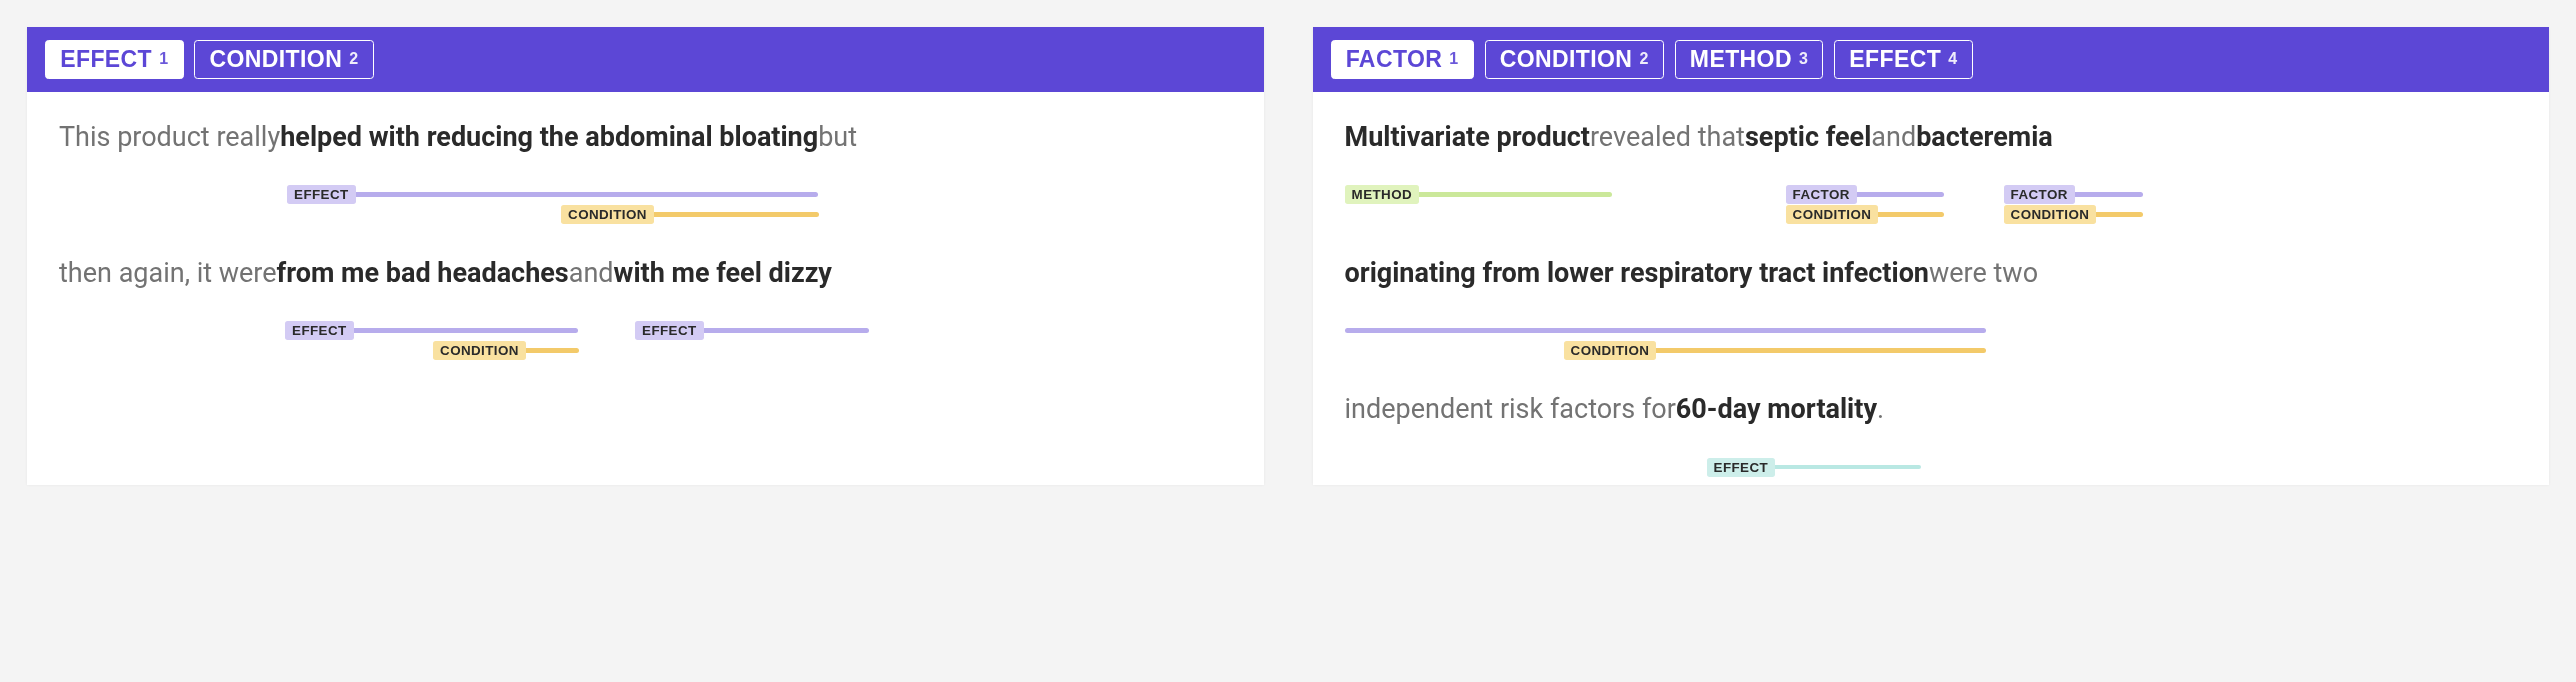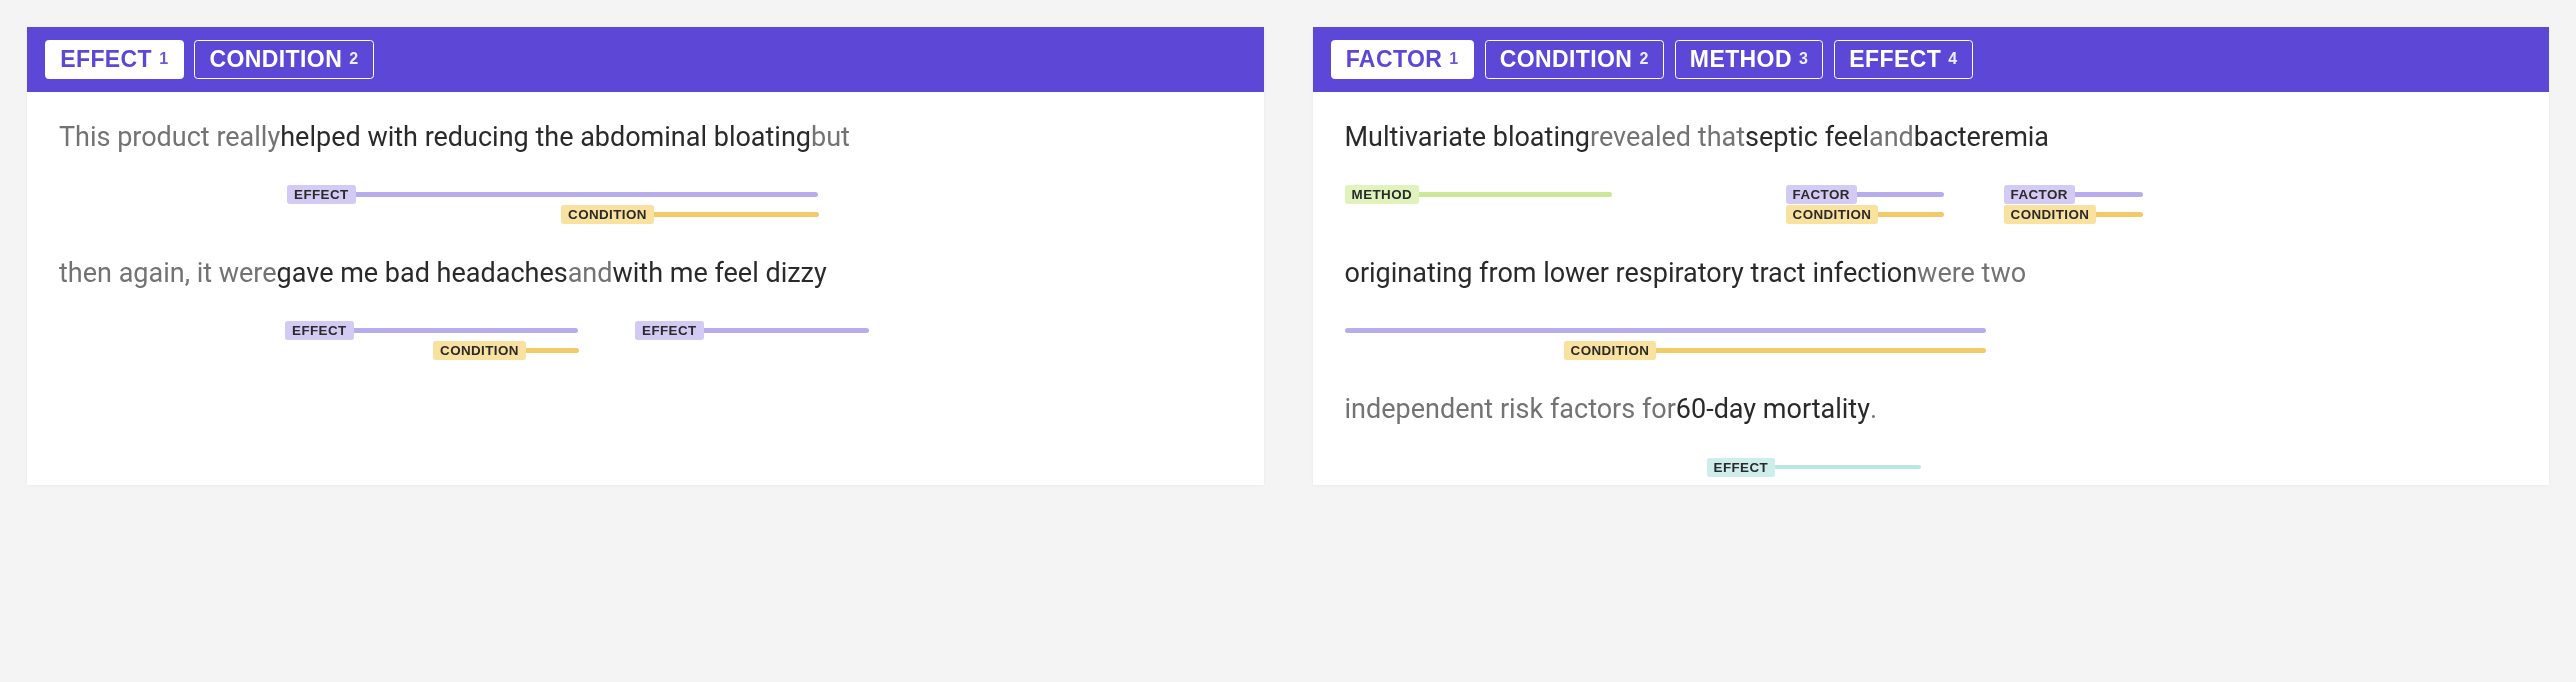--- a/index.html
+++ b/index.html
@@ -60,21 +60,21 @@
   }
   .line:last-child { margin-bottom: 0; }
   .tok {
     position: relative;
     display: inline-block;
     font-size: 27px;
     color: #737373;
     line-height: 1.35;
     vertical-align: top;
   }
-  .tok.b { font-weight: 400; color: #2a2a2a; }
+  .tok.b { font-weight: 700; color: #2a2a2a; }
   .uls {
     position: absolute;
     left: 0; right: 0;
   }
   .ul {
     position: absolute;
     height: 4.5px;
     border-radius: 2.7px;
   }
   .ul-effect    { background: #b7acec; }
@@ -115,21 +115,21 @@
           <span class="num">2</span>
         </div>
       </div>
       <div class="body">
         <div class="line"><span class="tok">This product really </span><span class="tok b">helped with reducing the abdominal bloating</span><span class="tok"> but</span><div class="uls">
             <div class="ul ul-effect" style="left: 228px; width: 531px; top: 37px;"></div>
             <div class="tag tag-effect" style="left: 228px; top: 30px;">EFFECT</div>
             <div class="ul ul-condition" style="left: 502px; width: 258px; top: 57px;"></div>
             <div class="tag tag-condition" style="left: 502px; top: 50px;">CONDITION</div>
           </div><div style="height: 48px;"></div></div>
-        <div class="line"><span class="tok">then again, it were </span><span class="tok b">gave me bad headaches</span><span class="tok"> and </span><span class="tok b">with me feel dizzy</span><div class="uls">
+        <div class="line"><span class="tok">then again, it were </span><span class="tok b">from me bad headaches</span><span class="tok"> and </span><span class="tok b">with me feel dizzy</span><div class="uls">
             <div class="ul ul-effect" style="left: 226px; width: 293px; top: 37px;"></div>
             <div class="tag tag-effect" style="left: 226px; top: 30px;">EFFECT</div>
             <div class="ul ul-effect" style="left: 576px; width: 234px; top: 37px;"></div>
             <div class="tag tag-effect" style="left: 576px; top: 30px;">EFFECT</div>
             <div class="ul ul-condition" style="left: 374px; width: 146px; top: 57px;"></div>
             <div class="tag tag-condition" style="left: 374px; top: 50px;">CONDITION</div>
           </div><div style="height: 48px;"></div></div>
       </div>
     </div>
     <div class="card">
@@ -145,21 +145,21 @@
         <div class="pill">
           <span>METHOD</span>
           <span class="num">3</span>
         </div>
         <div class="pill">
           <span>EFFECT</span>
           <span class="num">4</span>
         </div>
       </div>
       <div class="body">
-        <div class="line"><span class="tok b">Multivariate bloating</span><span class="tok"> revealed that </span><span class="tok b">septic feel</span><span class="tok"> and </span><span class="tok b">bacteremia</span><div class="uls">
+        <div class="line"><span class="tok b">Multivariate product</span><span class="tok"> revealed that </span><span class="tok b">septic feel</span><span class="tok"> and </span><span class="tok b">bacteremia</span><div class="uls">
             <div class="ul ul-method" style="left: 0px; width: 267px; top: 37px;"></div>
             <div class="tag tag-method" style="left: 0px; top: 30px;">METHOD</div>
             <div class="ul ul-factor" style="left: 441px; width: 158px; top: 37px;"></div>
             <div class="tag tag-factor" style="left: 441px; top: 30px;">FACTOR</div>
             <div class="ul ul-condition" style="left: 441px; width: 158px; top: 57px;"></div>
             <div class="tag tag-condition" style="left: 441px; top: 50px;">CONDITION</div>
             <div class="ul ul-factor" style="left: 659px; width: 139px; top: 37px;"></div>
             <div class="tag tag-factor" style="left: 659px; top: 30px;">FACTOR</div>
             <div class="ul ul-condition" style="left: 659px; width: 139px; top: 57px;"></div>
             <div class="tag tag-condition" style="left: 659px; top: 50px;">CONDITION</div>

